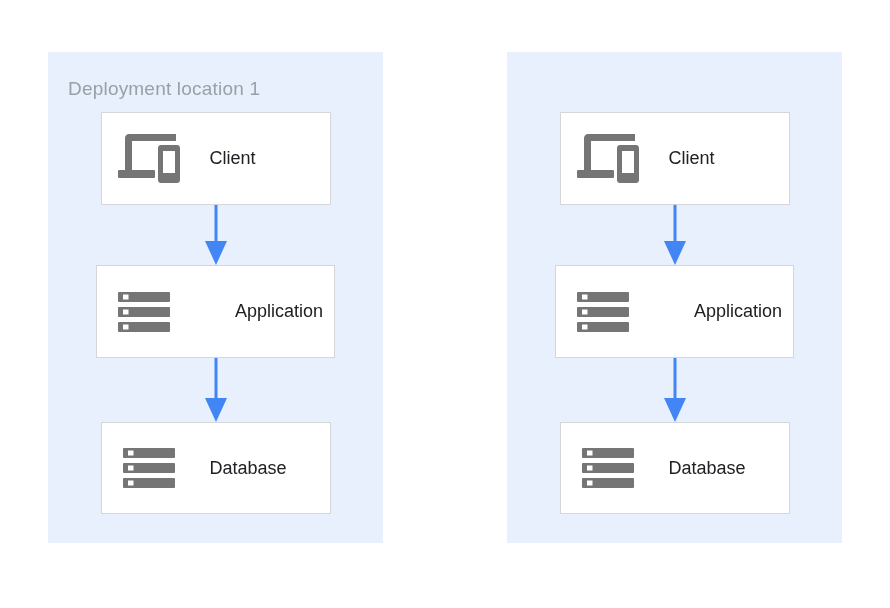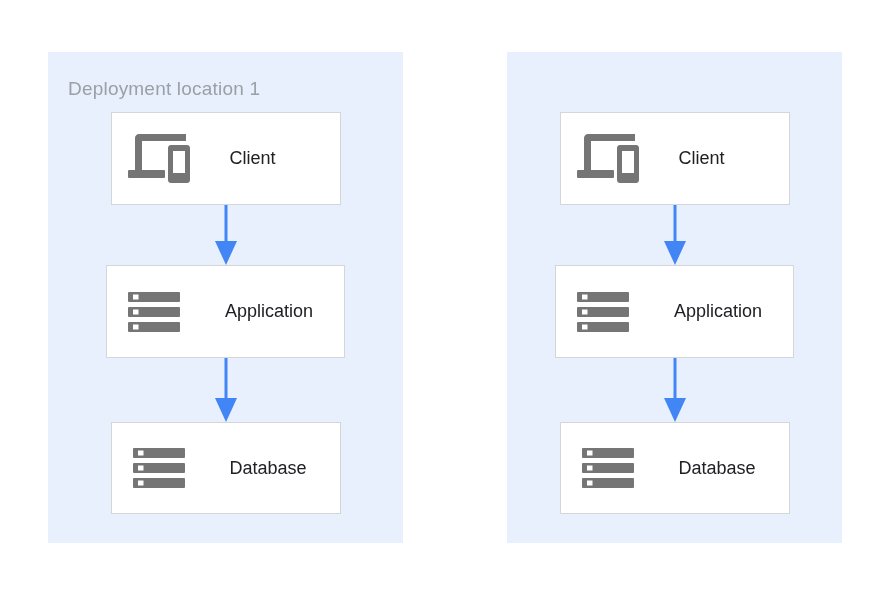--- a/index.html
+++ b/index.html
@@ -17,21 +17,21 @@
     height: 608px;
     background: #FFFFFF;
   }
   .panel {
     position: absolute;
     top: 52px;
     width: 335px;
     height: 491px;
     background: #E8F0FE;
   }
-  .panel.left  { left: 48px; padding-left: 20px; }
+  .panel.left  { left: 48px; }
   .panel.right { left: 507px; }
   .panel-title {
     position: absolute;
     left: 20px;
     top: 25px;
     font-size: 19px;
     line-height: 24px;
     color: #9AA0A6;
     letter-spacing: 0.2px;
     white-space: nowrap;
@@ -48,31 +48,31 @@
   .node {
     background: #FFFFFF;
     border: 1px solid #D5D6D8;
     box-sizing: border-box;
     display: flex;
     align-items: center;
     padding-left: 16px;
     height: 93px;
   }
   .node-client      { width: 230px; }
-  .node-application { width: 239px; }
+  .node-application { width: 239px; gap: 30px; }
   .node-database    { width: 230px; height: 92px; text-align: center; }
   .icon-slot {
     width: 62px;
     flex: none;
     display: flex;
     align-items: center;
     justify-content: center;
   }
   .node-label {
-    margin-left: 40px;
+    margin-left: 30px;
     font-size: 18px;
     color: #202124;
     white-space: nowrap;
   }
   .arrow { display: block; }
 </style>
 </head>
 <body>
 
 <div class="stage">

